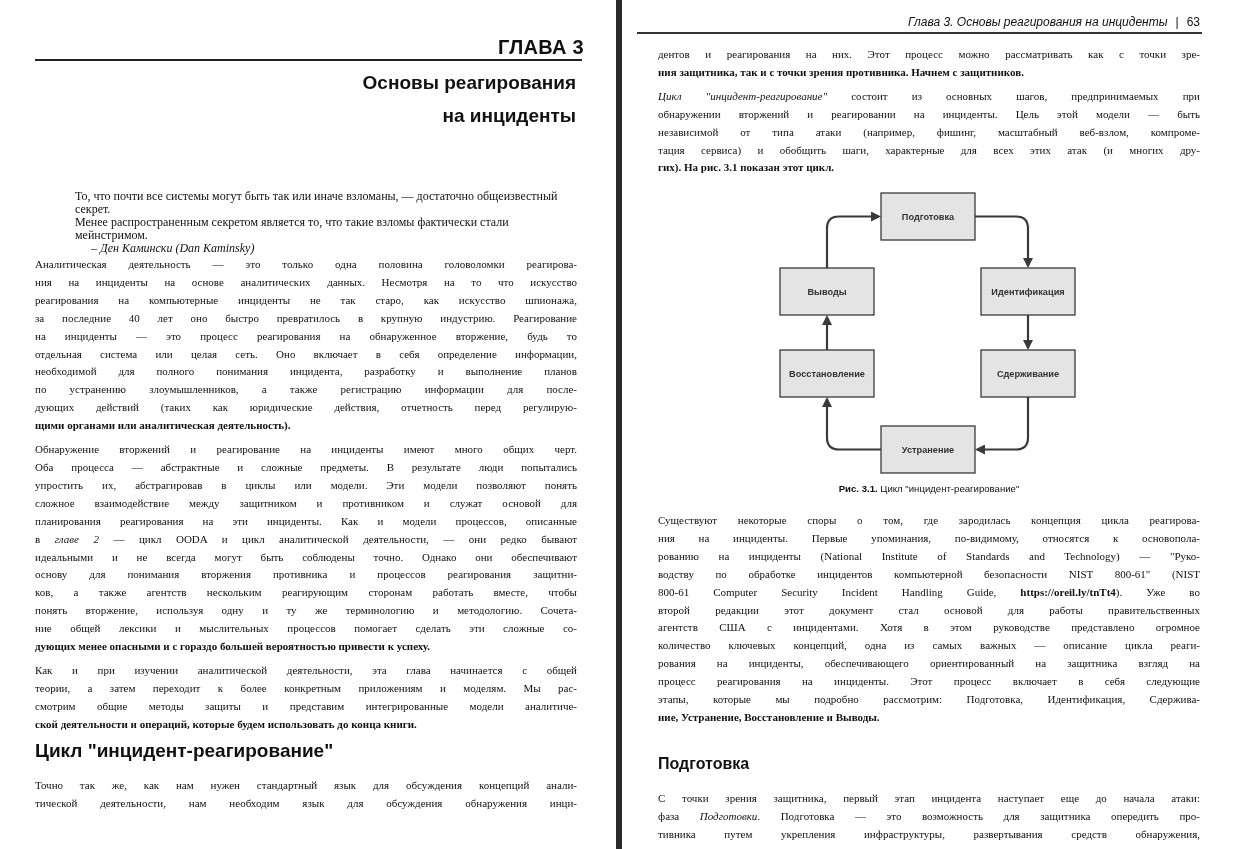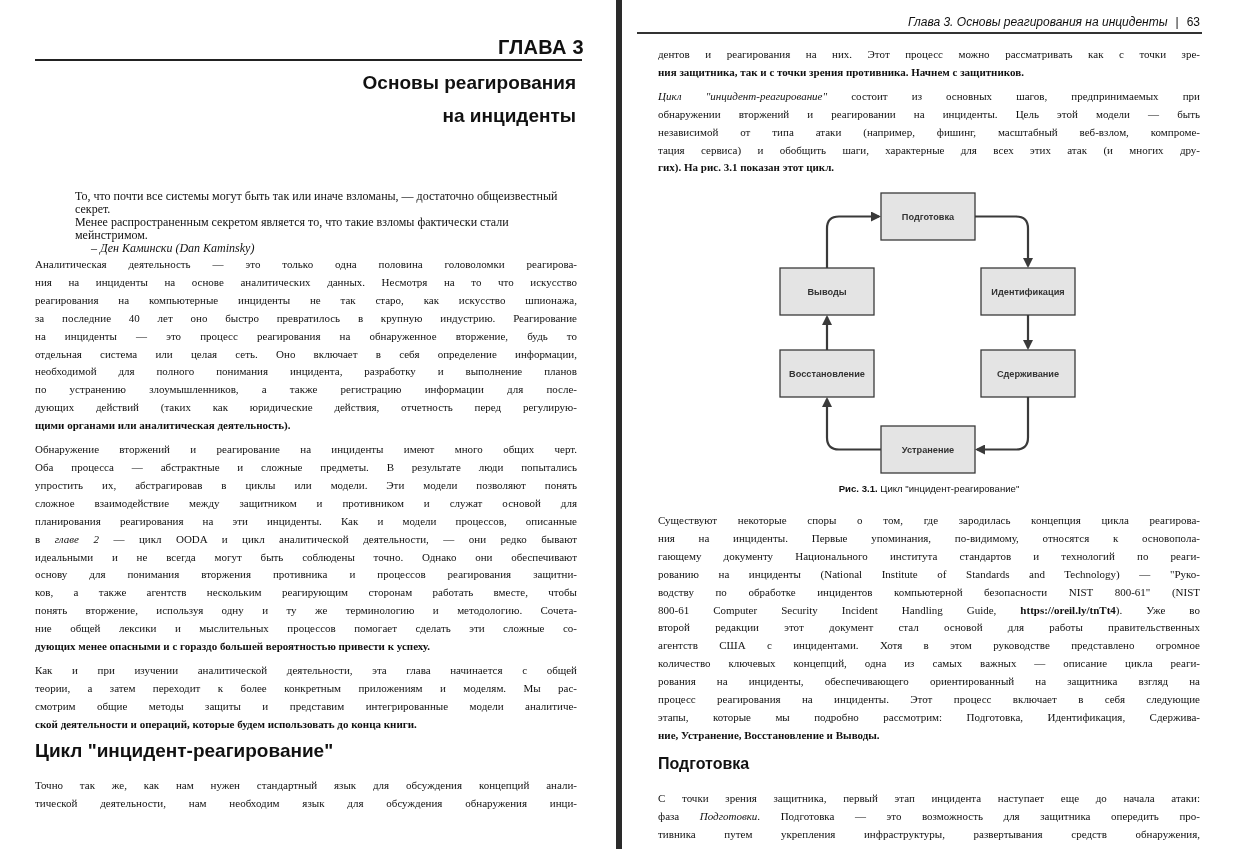--- a/index.html
+++ b/index.html
@@ -170,21 +170,20 @@
       </svg>
     <div class="fig-caption">
       <span class="cap-num">Рис. 3.1.</span><span> Цикл "инцидент-реагирование"</span>
     </div>
   </div>
 
   <div class="body-text" id="right-mid">
       <p>
         <span class="line">Существуют некоторые споры о том, где зародилась концепция цикла реагирова-</span>
         <span class="line">ния на инциденты. Первые упоминания, по-видимому, относятся к основопола-</span>
-        <span class="line">гающему документу Национального института стандартов и технологий по реаги-</span>
         <span class="line">рованию на инциденты (National Institute of Standards and Technology) — "Руко-</span>
         <span class="line">водству по обработке инцидентов компьютерной безопасности NIST 800-61" (NIST</span>
         <span class="line">800-61 Computer Security Incident Handling Guide, <span class="b">https://oreil.ly/tnTt4</span>). Уже во</span>
         <span class="line">второй редакции этот документ стал основой для работы правительственных</span>
         <span class="line">агентств США с инцидентами. Хотя в этом руководстве представлено огромное</span>
         <span class="line">количество ключевых концепций, одна из самых важных — описание цикла реаги-</span>
         <span class="line">рования на инциденты, обеспечивающего ориентированный на защитника взгляд на</span>
         <span class="line">процесс реагирования на инциденты. Этот процесс включает в себя следующие</span>
         <span class="line">этапы, которые мы подробно рассмотрим: Подготовка, Идентификация, Сдержива-</span>
         <span class="line last">ние, Устранение, Восстановление и Выводы.</span>

